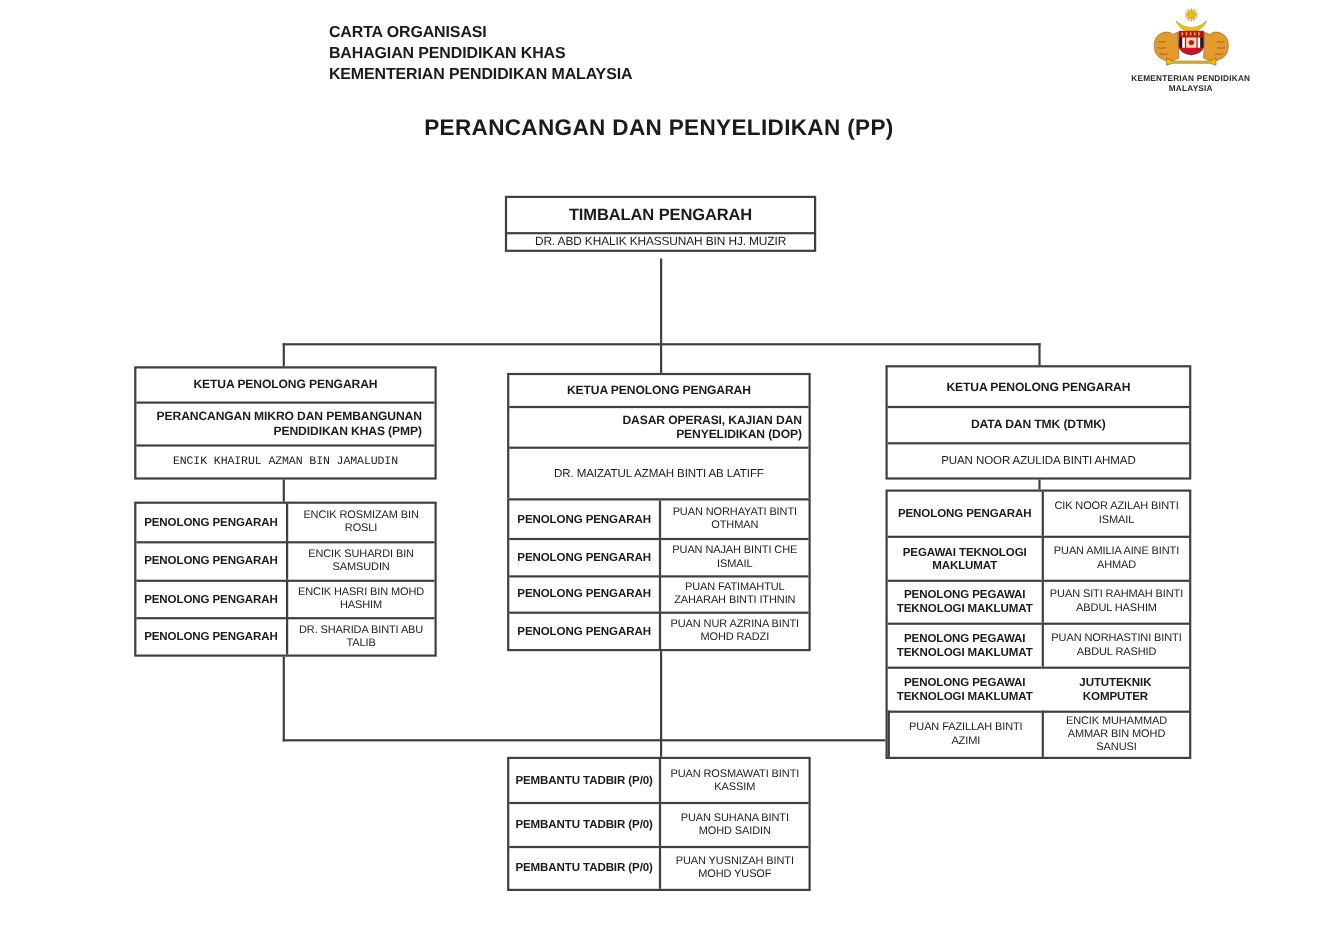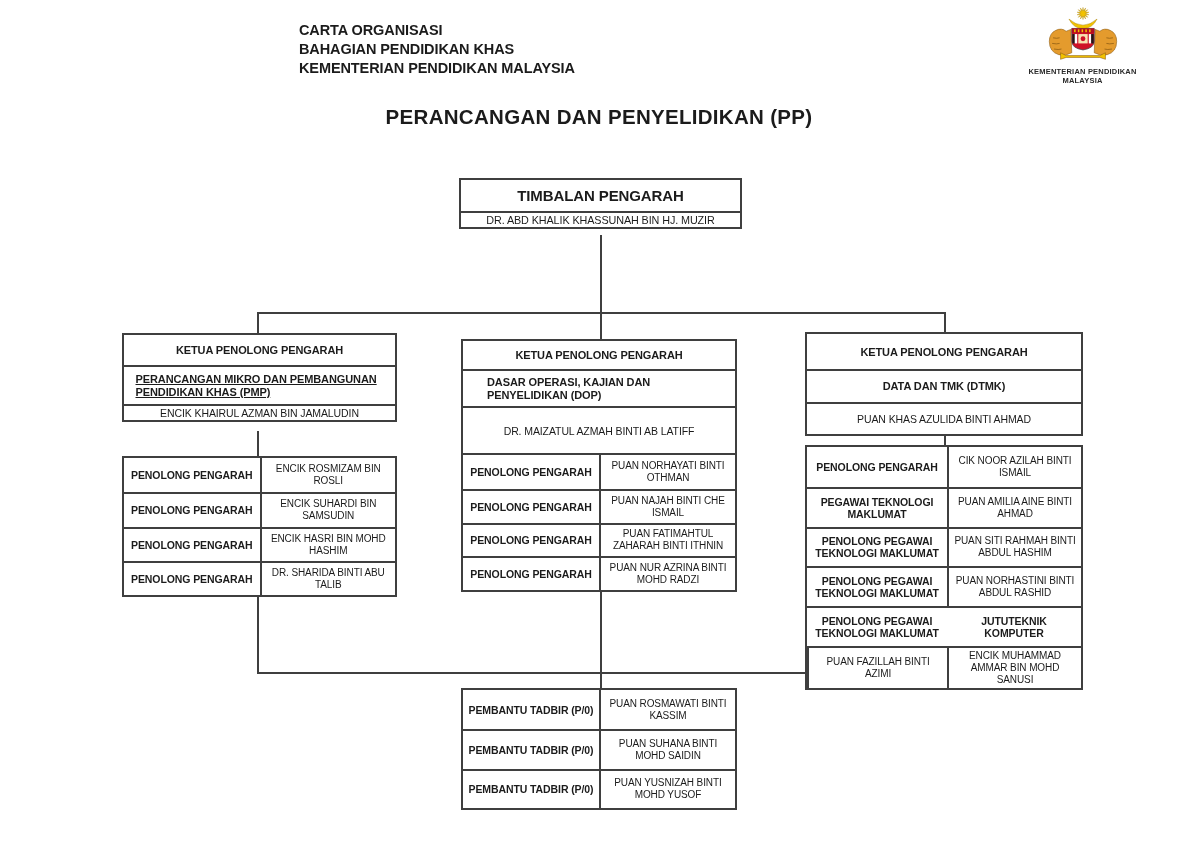--- a/index.html
+++ b/index.html
@@ -12,21 +12,21 @@
   .main-title{position:absolute;left:199px;top:105px;width:800px;text-align:center;
               font-weight:bold;font-size:20.5px;letter-spacing:0.3px;}
 
   
   .logo{position:absolute;left:1010px;top:6px;width:145px;text-align:center;}
   .logo svg{display:block;margin:0 auto;}
   .logo-caption{margin-top:3px;font-size:7.5px;font-weight:bold;letter-spacing:0.2px;color:#2a2a2a;}
 
   
   .box{position:absolute;background:#fff;border:2px solid #3f3f3f;box-sizing:border-box;}
-  .box .brow{display:flex;align-items:center;justify-content:center;text-align:left;
+  .box .brow{display:flex;align-items:center;justify-content:center;text-align:right;
              box-sizing:border-box;padding:1px 6px;}
   .box .brow + .brow{border-top:2px solid #3f3f3f;}
 
   .root-role{font-size:15px;font-weight:bold;}
   .root-name{font-size:10.8px;}
 
   .b-role{font-size:11px;font-weight:bold;}
   .b-unit{font-size:11px;font-weight:bold;line-height:13px;}
   .b-name{font-size:10.5px;}
 
@@ -111,38 +111,38 @@
   <div class="line" style="left:257px;top:672px;width:548px;height:2px;"></div>
   <div class="line" style="left:600px;top:591px;width:2px;height:98px;"></div>
 
   <div class="box" style="left:459px;top:178px;width:283px;">
     <div class="brow root-role" style="height:31px;">TIMBALAN PENGARAH</div>
     <div class="brow root-name" style="height:16px;">DR. ABD  KHALIK KHASSUNAH BIN HJ. MUZIR</div>
   </div>
 
   <div class="box" style="left:122px;top:333px;width:275px;">
     <div class="brow b-role" style="height:30px;">KETUA PENOLONG PENGARAH</div>
-    <div class="brow b-unit" style="height:39px;text-decoration:underline;">
+    <div class="brow b-unit" style="height:39px;">
         <span style="max-width:248px;">PERANCANGAN MIKRO DAN PEMBANGUNAN PENDIDIKAN KHAS (PMP)</span>
       </div>
-    <div class="brow b-name" style="height:16px;">ENCIK KHAIRUL AZMAN BIN JAMALUDIN</div>
+    <div class="brow b-name" style="height:30px;font-family:Liberation Mono, monospace;">ENCIK KHAIRUL AZMAN BIN JAMALUDIN</div>
   </div>
 
   <div class="box" style="left:461px;top:339px;width:276px;">
     <div class="brow b-role" style="height:28px;">KETUA PENOLONG PENGARAH</div>
     <div class="brow b-unit" style="height:37px;padding-left:24px;">
         <span style="max-width:252px;">DASAR OPERASI, KAJIAN DAN PENYELIDIKAN (DOP)</span>
       </div>
     <div class="brow b-name" style="height:47px;">DR. MAIZATUL AZMAH BINTI AB LATIFF</div>
   </div>
 
   <div class="box" style="left:805px;top:332px;width:278px;">
     <div class="brow b-role" style="height:35px;">KETUA PENOLONG PENGARAH</div>
     <div class="brow b-unit" style="height:33px;">DATA DAN TMK (DTMK)</div>
-    <div class="brow b-name" style="height:32px;">PUAN KHAS AZULIDA BINTI AHMAD</div>
+    <div class="brow b-name" style="height:32px;">PUAN NOOR AZULIDA BINTI AHMAD</div>
   </div>
 
   <div class="stable" style="left:122px;top:456px;width:275px;height:141px;grid-template-columns:1fr 1fr;grid-template-rows:repeat(4,1fr);">
     <div class="cell role">PENOLONG PENGARAH</div>
     <div class="cell name">ENCIK ROSMIZAM BIN ROSLI</div>
     <div class="cell role bt">PENOLONG PENGARAH</div>
     <div class="cell name bt">ENCIK SUHARDI BIN SAMSUDIN</div>
     <div class="cell role bt">PENOLONG PENGARAH</div>
     <div class="cell name bt">ENCIK HASRI BIN MOHD HASHIM</div>
     <div class="cell role bt">PENOLONG PENGARAH</div>

